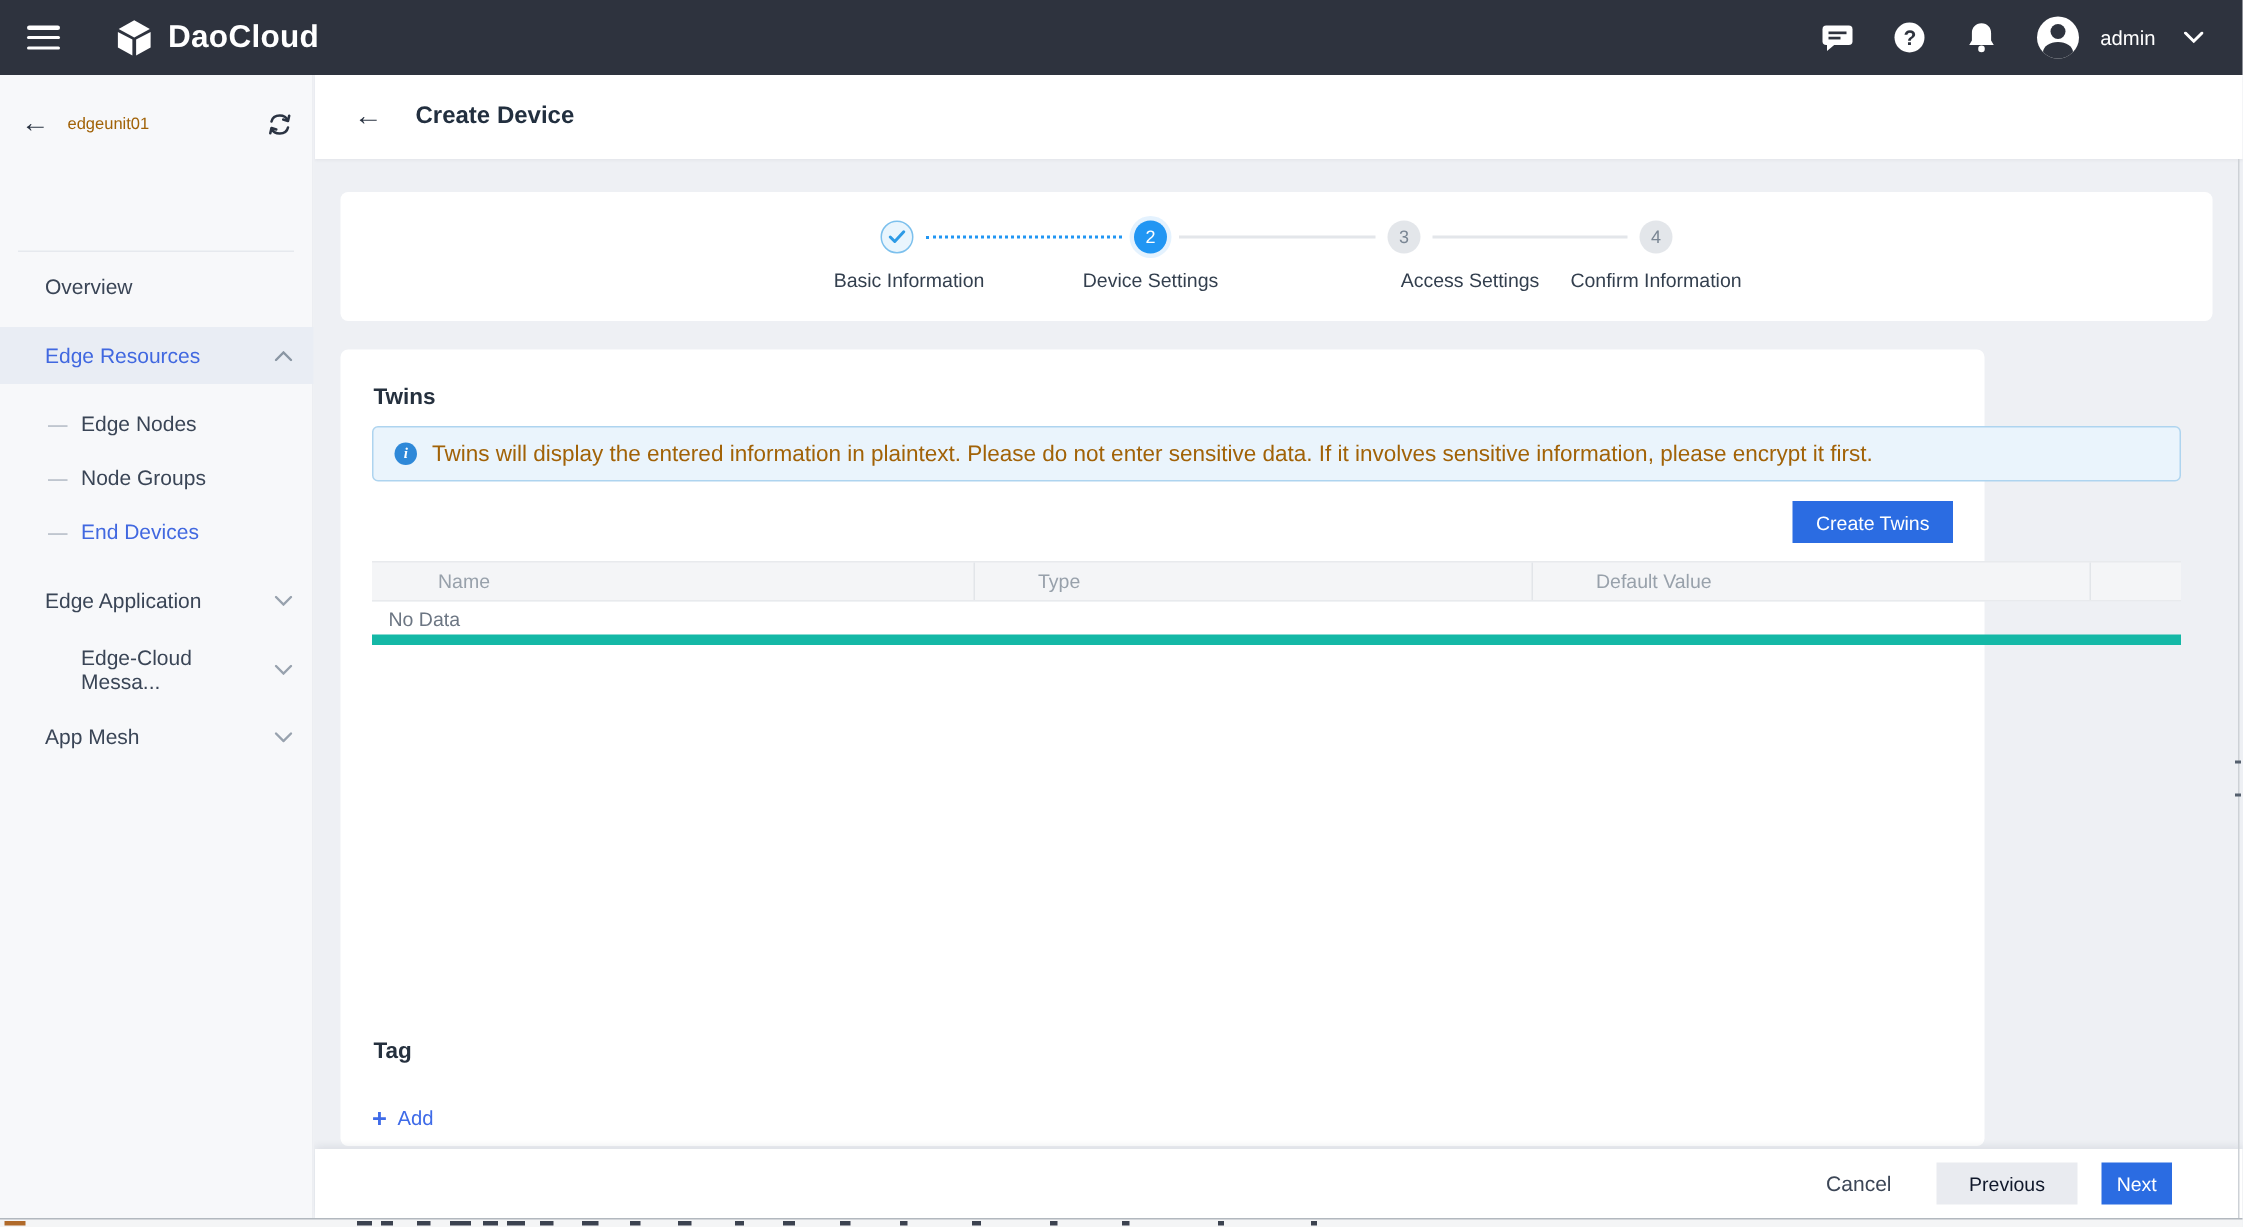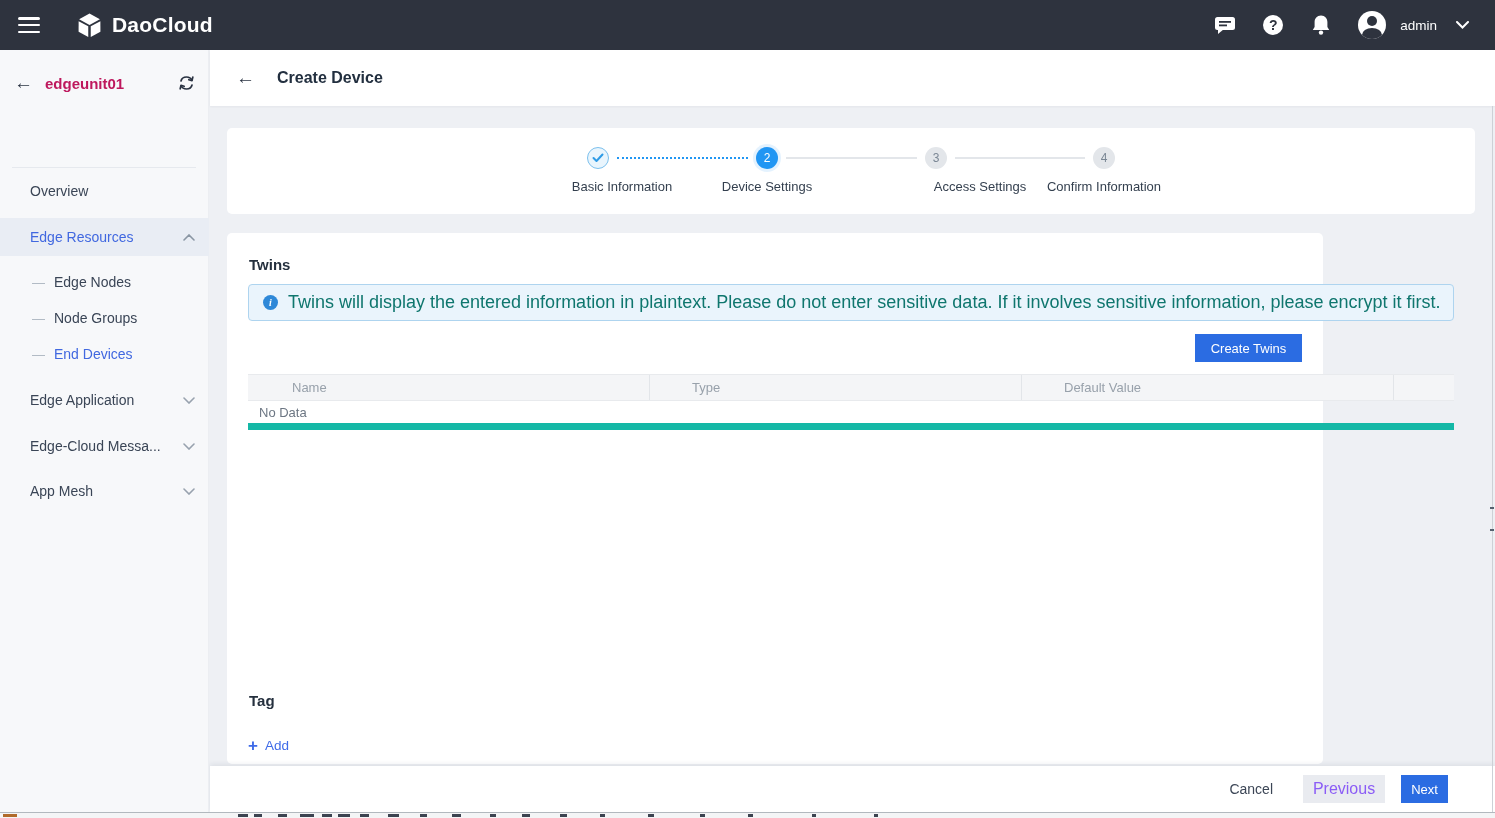--- a/index.html
+++ b/index.html
@@ -21,21 +21,21 @@
   .avatar { width:28px; height:28px; border-radius:50%; background:#fff; position:relative; overflow:hidden; }
   .avatar .head { position:absolute; left:9px; top:5px; width:10px; height:10px; border-radius:50%; background:#2e333e; }
   .avatar .body { position:absolute; left:4px; top:17px; width:20px; height:14px; border-radius:50%; background:#2e333e; }
   .tb-user { color:#fff; font-size:13.5px; margin-left:-12px; }
 
   
   .sidebar { position:absolute; left:0; top:50px; width:209px; height:768px; background:#f7f8fa;
     border-right:1px solid #eceef2; z-index:10; }
   .sb-head { position:absolute; left:0; top:10px; width:209px; height:46px; display:flex; align-items:center; }
   .sb-back { margin-left:14px; font-size:19px; color:#2a3342; font-weight:bold; cursor:pointer; }
-  .sb-title { margin-left:12px; font-size:15px; color:#be185d; font-weight:bold; }
+  .sb-title { margin-left:12px; font-size:11px; color:#a16207; font-weight:normal; }
   .sb-refresh { margin-left:auto; margin-right:14px; cursor:pointer; display:flex; }
   .sb-divider { position:absolute; left:12px; top:117px; width:184px; height:1px; background:#e6e9ee; }
   .sb-item { position:absolute; left:0; width:209px; height:38px; display:flex; align-items:center;
     font-size:14px; color:#3a4556; cursor:pointer; }
   .sb-item .lbl { margin-left:30px; }
   .sb-item .chev { margin-left:auto; margin-right:14px; display:flex; }
   .sb-item.active-parent { background:#e9edf4; color:#4168e0; }
   .sb-child { position:absolute; left:0; width:209px; height:36px; display:flex; align-items:center;
     font-size:14px; color:#3a4556; cursor:pointer; }
   .sb-child .dash { margin-left:32px; color:#aab3be; font-size:13px; letter-spacing:-1px; }
@@ -63,21 +63,21 @@
   .step-line.dotted { border-top:2px dotted #2196f3; }
   .step-line.solid { border-top:2px solid #e3e6ea; }
 
   
   .sec-heading { position:absolute; left:22px; font-size:15px; font-weight:bold; color:#25303e; }
   .alert { position:absolute; left:21px; top:51px; width:1206px; height:37px; background:#eaf4fc;
     border:1px solid #aed4ef; border-radius:4px; display:flex; align-items:center; }
   .info-icon { width:15px; height:15px; border-radius:50%; background:#2e88d8; color:#fff;
     font-size:10px; font-weight:bold; display:flex; align-items:center; justify-content:center;
     margin-left:14px; flex:none; font-family:"Liberation Serif", serif; font-style:italic; }
-  .alert-text { margin-left:10px; font-size:18px; color:#0f766e; }
+  .alert-text { margin-left:10px; font-size:15px; color:#a16207; }
   .btn { border:none; border-radius:0; font-size:13px; cursor:pointer;
     font-family:"Liberation Sans", sans-serif; }
   .btn-primary { background:#2b6ce2; color:#fff; }
   .create-twins { position:absolute; right:21px; top:101px; width:107px; height:28px; }
 
   .twins-table { position:absolute; left:21px; top:141px; width:1206px; }
   .tt-header { display:grid; grid-template-columns:402px 372px 372px 60px; background:#f4f5f7;
     border-top:1px solid #e8eaed; border-bottom:1px solid #e8eaed; height:27px; }
   .tt-header > div { display:flex; align-items:center; padding-left:42px; font-size:13px; color:#98a1ab;
     border-right:1px solid #e2e5e9; }
@@ -88,21 +88,21 @@
 
   .tag-heading { top:459px; }
   .add-link { position:absolute; left:21px; top:505px; display:flex; align-items:center; gap:7px;
     color:#3f6be8; font-size:13.5px; cursor:pointer; }
   .add-plus { font-size:17px; font-weight:bold; line-height:14px; }
 
   
   .footer { position:absolute; left:210px; top:766px; width:1285px; height:46px; background:#fff;
     box-shadow:0 -2px 5px rgba(30,40,60,0.08); display:flex; align-items:center; z-index:8; }
   .cancel-btn { margin-left:auto; background:none; border:none; color:#3c4656; font-size:14px; cursor:pointer; }
-  .prev-btn { margin-left:30px; width:82px; height:28px; background:#e9ebf0; color:#8b5cf6; font-size:16px; }
+  .prev-btn { margin-left:30px; width:94px; height:28px; background:#e9ebf0; color:#0f172a; font-size:13px; }
   .next-btn { margin-left:16px; width:47px; height:28px; margin-right:47px; }
 
   
   .bottom-strip { position:absolute; left:0; top:812px; width:1495px; height:6px; background:#f4f5f6;
     border-top:1px solid #b2b8be; z-index:40; }
   .bs-mark { position:absolute; top:1px; height:3px; background:#3c4350; }
 
   
   .scroll-line { position:absolute; left:1492px; top:106px; width:1px; height:706px; background:#cdd1d6; z-index:20; }
   .scroll-tick { position:absolute; left:1490px; width:4px; height:2px; background:#55606e; z-index:21; }
@@ -197,21 +197,21 @@
   </div>
 
   <div class="sb-item" style="top:331px;">
     <span class="lbl">Edge Application</span>
     <span class="chev">
       <svg width="12" height="7" viewBox="0 0 12 7">
           <polyline points="1,1 6,6 11,1" fill="none" stroke="#98a2ae" stroke-width="1.6" stroke-linecap="round"></polyline>
         </svg>
     </span>
   </div>
-  <div class="sb-item" style="top:377px;">
+  <div class="sb-item" style="top:377px;padding-left:24px;">
     <span class="lbl">Edge-Cloud Messa...</span>
     <span class="chev">
       <svg width="12" height="7" viewBox="0 0 12 7">
           <polyline points="1,1 6,6 11,1" fill="none" stroke="#98a2ae" stroke-width="1.6" stroke-linecap="round"></polyline>
         </svg>
     </span>
   </div>
   <div class="sb-item" style="top:422px;">
     <span class="lbl">App Mesh</span>
     <span class="chev">
@@ -241,21 +241,21 @@
   <span>3</span>
 </div>
 <div class="step-circle pending" style="left:1093px;">
   <span>4</span>
 </div>
 
 <div class="step-line dotted" style="left:617px; width:131px;"></div>
 <div class="step-line solid" style="left:786px; width:131px;"></div>
 <div class="step-line solid" style="left:955px; width:130px;"></div>
 
-<div class="step-label" style="left:532px;">Basic Information</div>
+<div class="step-label" style="left:516px;">Basic Information</div>
 <div class="step-label" style="left:677px;">Device Settings</div>
 <div class="step-label" style="left:890px;">Access Settings</div>
 <div class="step-label" style="left:1014px;">Confirm Information</div>
 
 <div class="card content-card">
   <div class="sec-heading" style="top:23px;">Twins</div>
 
   <div class="alert">
     <div class="info-icon">i</div>
     <span class="alert-text">Twins will display the entered information in plaintext. Please do not enter sensitive data. If it involves sensitive information, please encrypt it first.</span>

